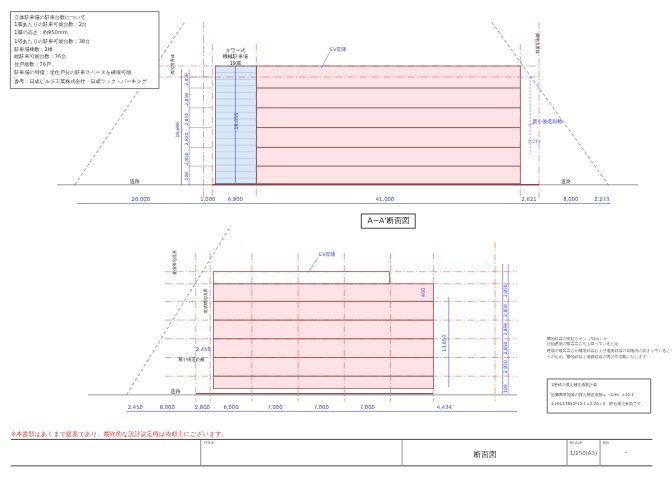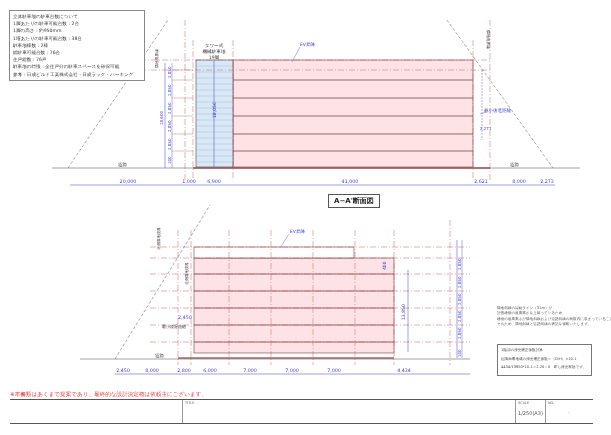--- a/index.html
+++ b/index.html
@@ -1,20 +1,20 @@
 <!DOCTYPE html>
 <html><head>
 <meta charset="utf-8">
 <style>
   html, body { margin:0; padding:0; background:#fff; }
   body { width:611px; height:435px; position:relative; overflow:hidden; font-family:"DejaVu Sans", sans-serif; }
   #drawing { position:absolute; left:0; top:0; width:611px; height:435px; }
   .notes { position:absolute; left:9px; top:10px; width:128px; border:1px solid #888; padding:2px 3px; font-size:4.6px; line-height:7.2px; color:#333; background:#fff; }
   .notes div { white-space:nowrap; }
-  .section-title { position:absolute; left:328px; top:194px; border:1px solid #555; padding:1px 5px; font-size:7px; font-weight:bold; color:#222; background:#fff; }
+  .section-title { position:absolute; left:328px; top:194px; border:1px solid #555; padding:1px 5px; font-size:7px; font-weight:normal; color:#222; background:#fff; }
   .disclaimer { position:absolute; left:10px; top:391px; font-size:5.6px; color:#e53935; white-space:nowrap; }
   .titleblock { position:absolute; left:10px; top:399px; width:583px; height:23px; border-top:1.5px solid #555; border-bottom:1.5px solid #555; }
   .tb-cell { position:absolute; top:0; height:23px; border-left:1px solid #999; }
   .tb-label { position:absolute; left:2px; top:1px; font-size:3.5px; color:#666; }
   .tb-value { position:absolute; font-size:5px; color:#555; }
   .tb-main { position:absolute; width:100%; top:8px; text-align:center; font-size:7px; color:#333; }
   .info-text { position:absolute; left:497px; top:306px; font-size:3.6px; line-height:5.4px; color:#555; white-space:nowrap; }
   .info-box { position:absolute; left:497px; top:344px; width:95px; height:32px; border:1px solid #777; font-size:3.6px; line-height:8.5px; color:#444; padding:1px 3px; box-sizing:border-box; white-space:nowrap; }
   .lbl { font-family:"DejaVu Sans", sans-serif; }
 </style>
@@ -216,20 +216,23 @@
   <div>近隣商業地域の採光補正係数＝（D/H）×10-1</div>
   <div>4434/13850*10-1＝2.20＞0　即ち採光有効です。</div>
 </div>
 
 <div class="disclaimer">※本書類はあくまで提案であり、最終的な設計決定権は依頼主にございます。</div>
 
 <div class="titleblock">
   <div class="tb-cell" style="left:172px;width:100px;">
     <span class="tb-label">TITLE</span>
   </div>
+  <div class="tb-cell" style="left:355px;width:150px;">
+    <div class="tb-main">断面図</div>
+  </div>
   <div class="tb-cell" style="left:505px;width:30px;">
     <span class="tb-label">SCALE</span>
     <span class="tb-value" style="left:2px;top:10px;">1/250(A3)</span>
   </div>
   <div class="tb-cell" style="left:535px;width:48px;">
     <span class="tb-label">NO.</span>
     <span class="tb-value" style="left:22px;top:9px;">-</span>
   </div>
 </div>
 

